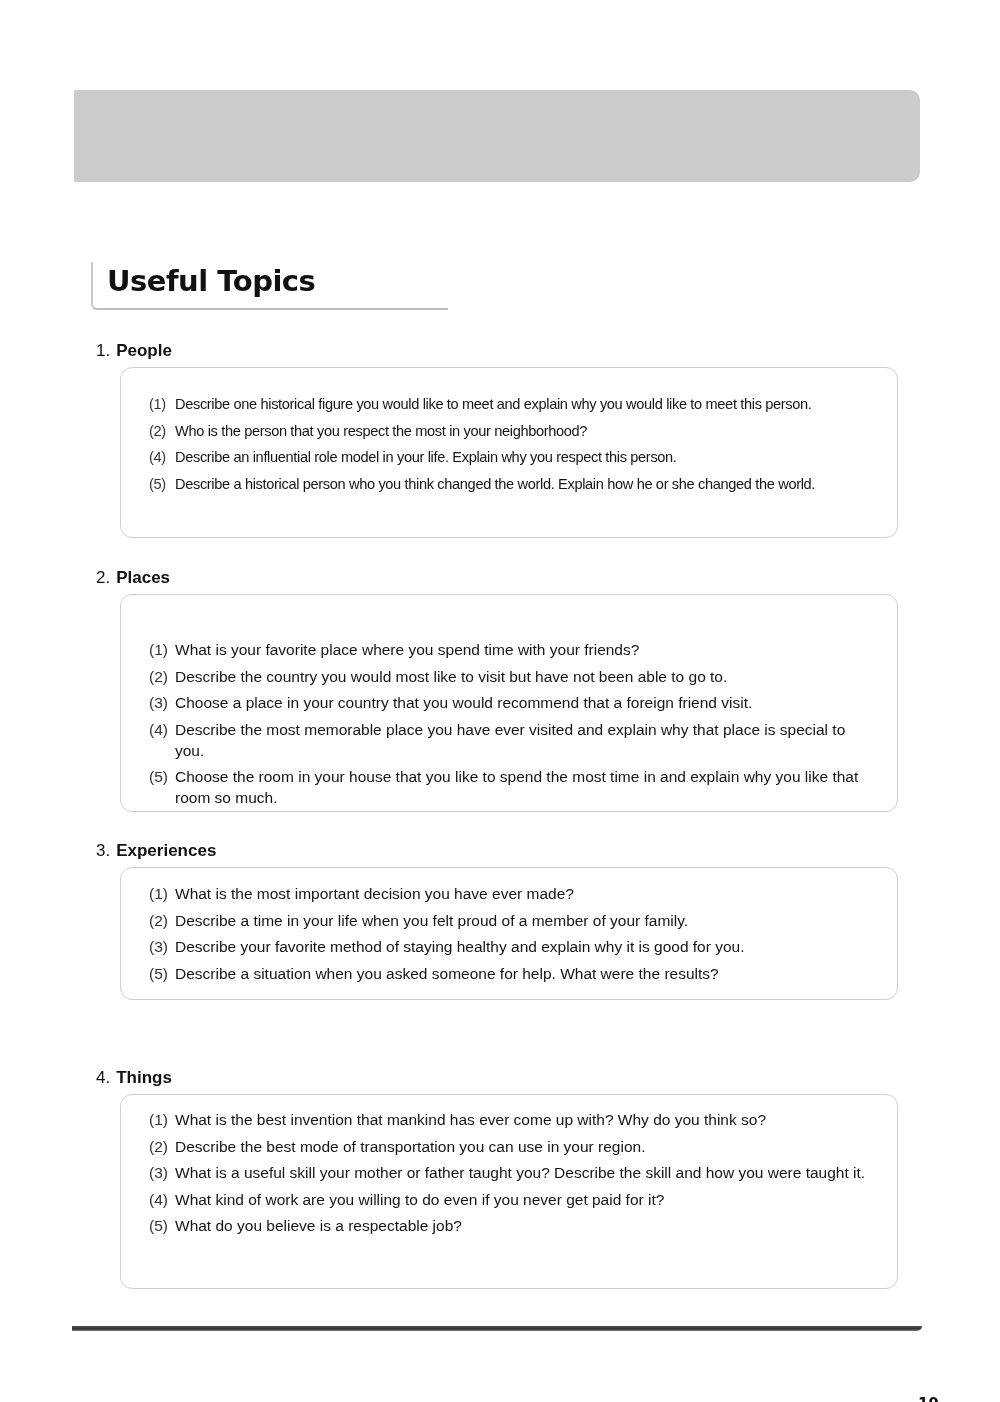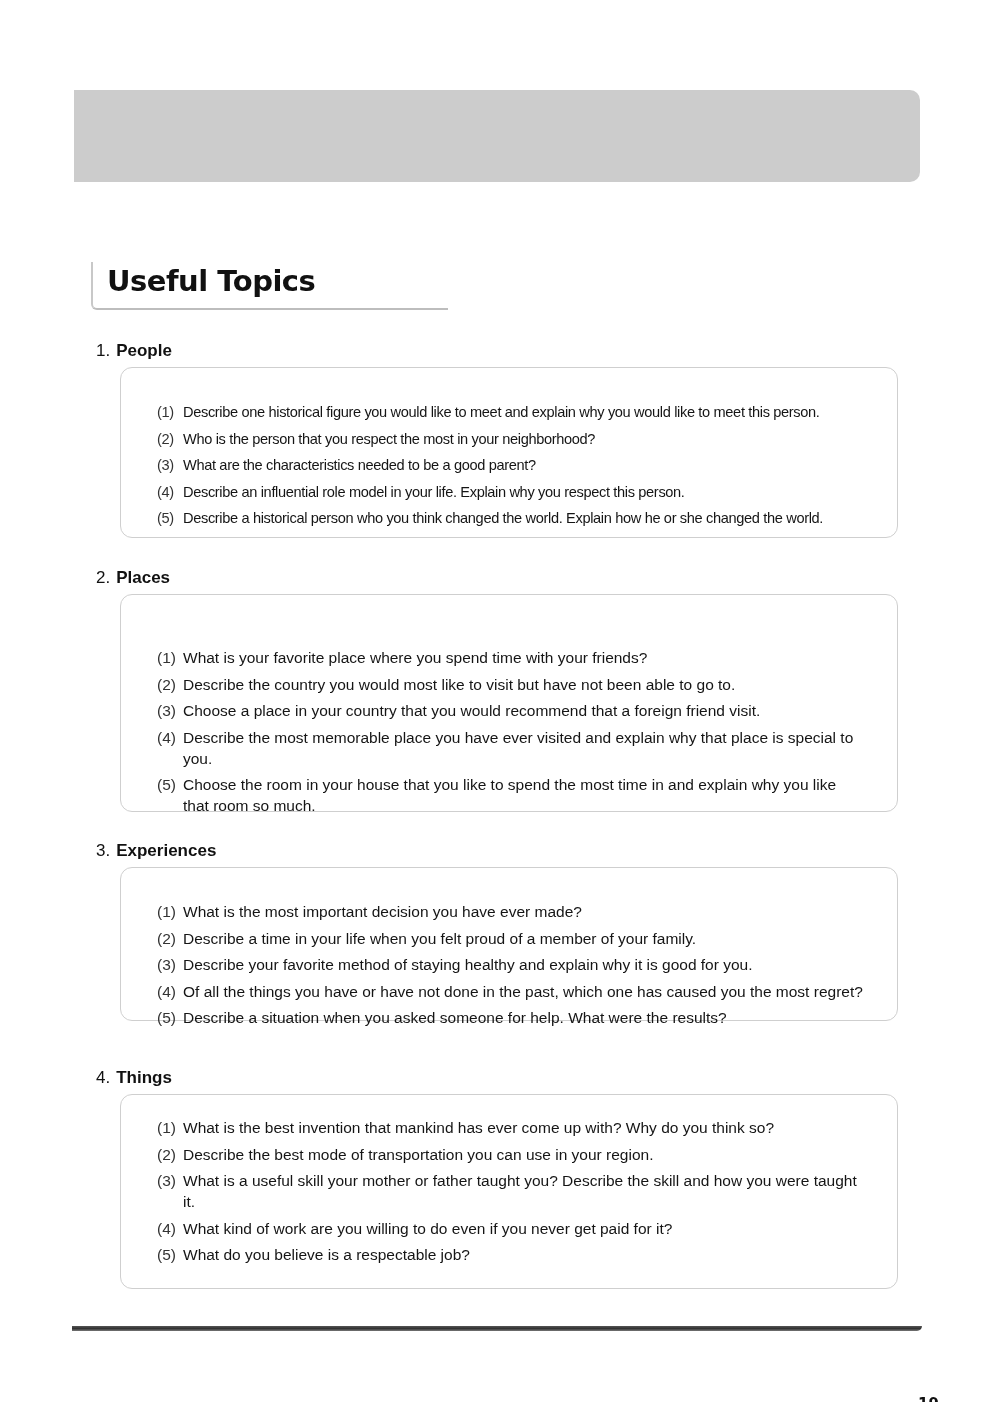--- a/index.html
+++ b/index.html
@@ -68,21 +68,21 @@
       position: absolute;
       left: 24px;
       width: 778px;
       border: 1.5px solid #cfcfcf;
       border-radius: 12px;
       box-sizing: border-box;
       padding: 16px 20px 16px 24px;
     }
     .box ol {
       list-style: none;
-      margin: 12px;
+      margin: 4px;
       padding: 0;
     }
     .box li {
       font-size: 15.5px;
       line-height: 21px;
       margin-bottom: 5.5px;
       padding-left: 26px;
       text-indent: -26px;
       color: #151515;
     }
@@ -123,21 +123,20 @@
 </div>
 
 <section class="section" style="top:340px;">
   <h2 class="section-heading">
     <span class="num">1.</span><span class="name">People</span>
   </h2>
   <div class="box" style="top:27px; height:171px; padding-top:22px;">
     <ol>
       <li style="font-size:14.6px; letter-spacing:-0.35px;"><span class="idx">(1)</span><span>Describe one historical figure you would like to meet and explain why you would like to meet this person.</span></li>
       <li style="font-size:14.6px; letter-spacing:-0.35px;"><span class="idx">(2)</span><span>Who is the person that you respect the most in your neighborhood?</span></li>
-      <li style="font-size:14.6px; letter-spacing:-0.35px;"><span class="idx">(3)</span><span>What are the characteristics needed to be a good parent?</span></li>
       <li style="font-size:14.6px; letter-spacing:-0.35px;"><span class="idx">(4)</span><span>Describe an influential role model in your life. Explain why you respect this person.</span></li>
       <li style="font-size:14.6px; letter-spacing:-0.35px;"><span class="idx">(5)</span><span>Describe a historical person who you think changed the world. Explain how he or she changed the world.</span></li>
     </ol>
   </div>
 </section>
 
 <section class="section" style="top:567px;">
   <h2 class="section-heading">
     <span class="num">2.</span><span class="name">Places</span>
   </h2>
@@ -149,26 +148,25 @@
       <li><span class="idx">(4)</span><span>Describe the most memorable place you have ever visited and explain why that place is special to you.</span></li>
       <li><span class="idx">(5)</span><span>Choose the room in your house that you like to spend the most time in and explain why you like that room so much.</span></li>
     </ol>
   </div>
 </section>
 
 <section class="section" style="top:840px;">
   <h2 class="section-heading">
     <span class="num">3.</span><span class="name">Experiences</span>
   </h2>
-  <div class="box" style="top:27px; height:154px; padding-top:21px;">
+  <div class="box" style="top:27px; height:133px; padding-top:11px;">
     <ol>
       <li><span class="idx">(1)</span><span>What is the most important decision you have ever made?</span></li>
       <li><span class="idx">(2)</span><span>Describe a time in your life when you felt proud of a member of your family.</span></li>
       <li><span class="idx">(3)</span><span>Describe your favorite method of staying healthy and explain why it is good for you.</span></li>
-      <li><span class="idx">(4)</span><span>Of all the things you have or have not done in the past, which one has caused you the most regret?</span></li>
       <li><span class="idx">(5)</span><span>Describe a situation when you asked someone for help. What were the results?</span></li>
     </ol>
   </div>
 </section>
 
 <section class="section" style="top:1067px;">
   <h2 class="section-heading">
     <span class="num">4.</span><span class="name">Things</span>
   </h2>
   <div class="box" style="top:27px; height:195px; padding-top:10px;">

